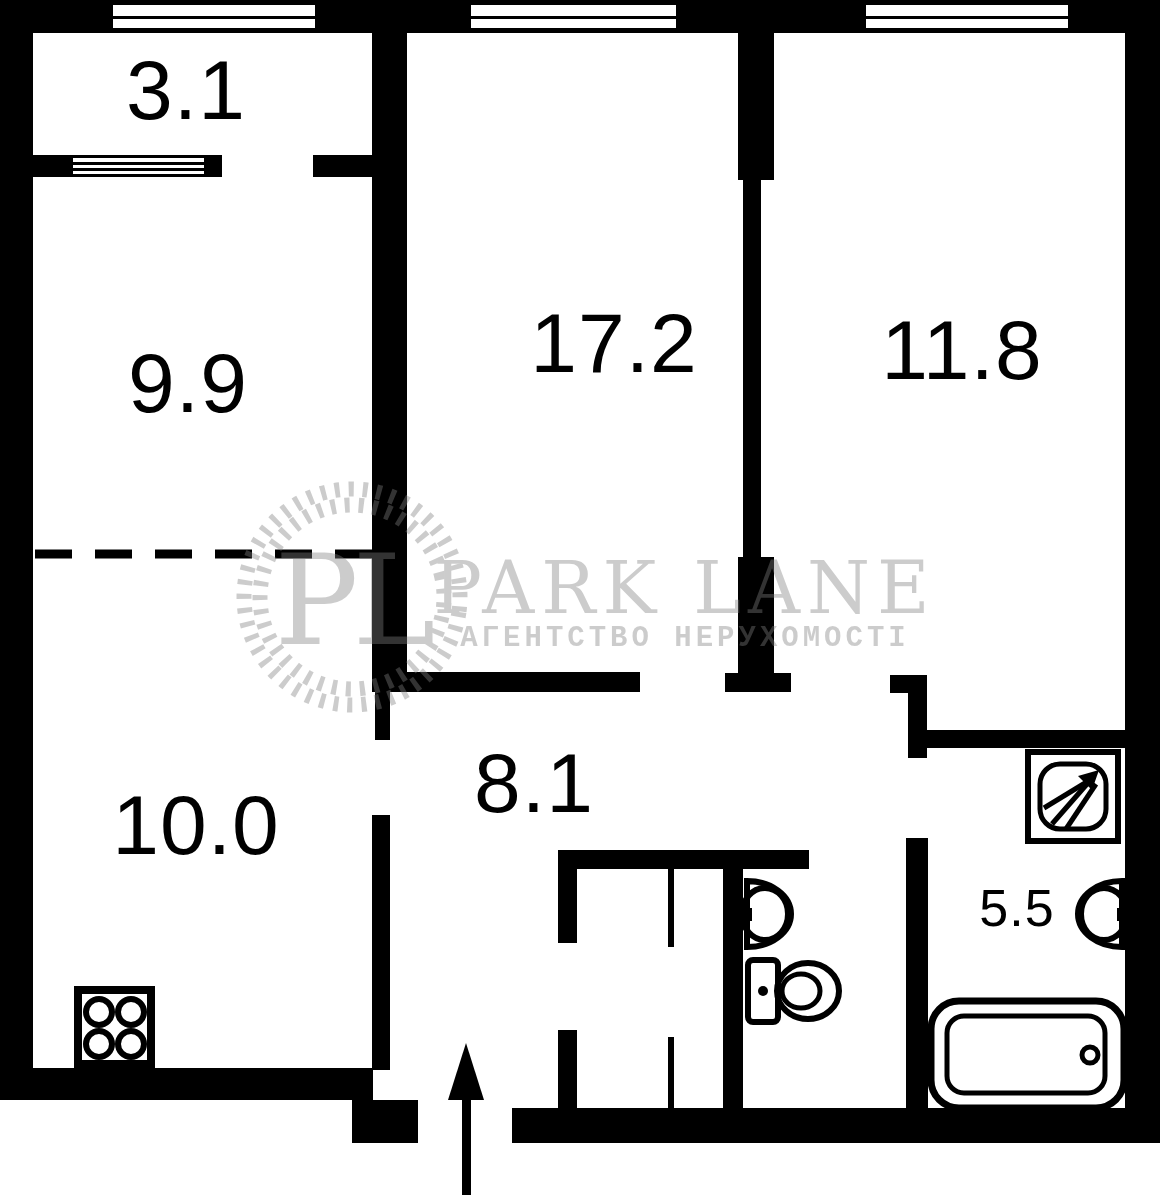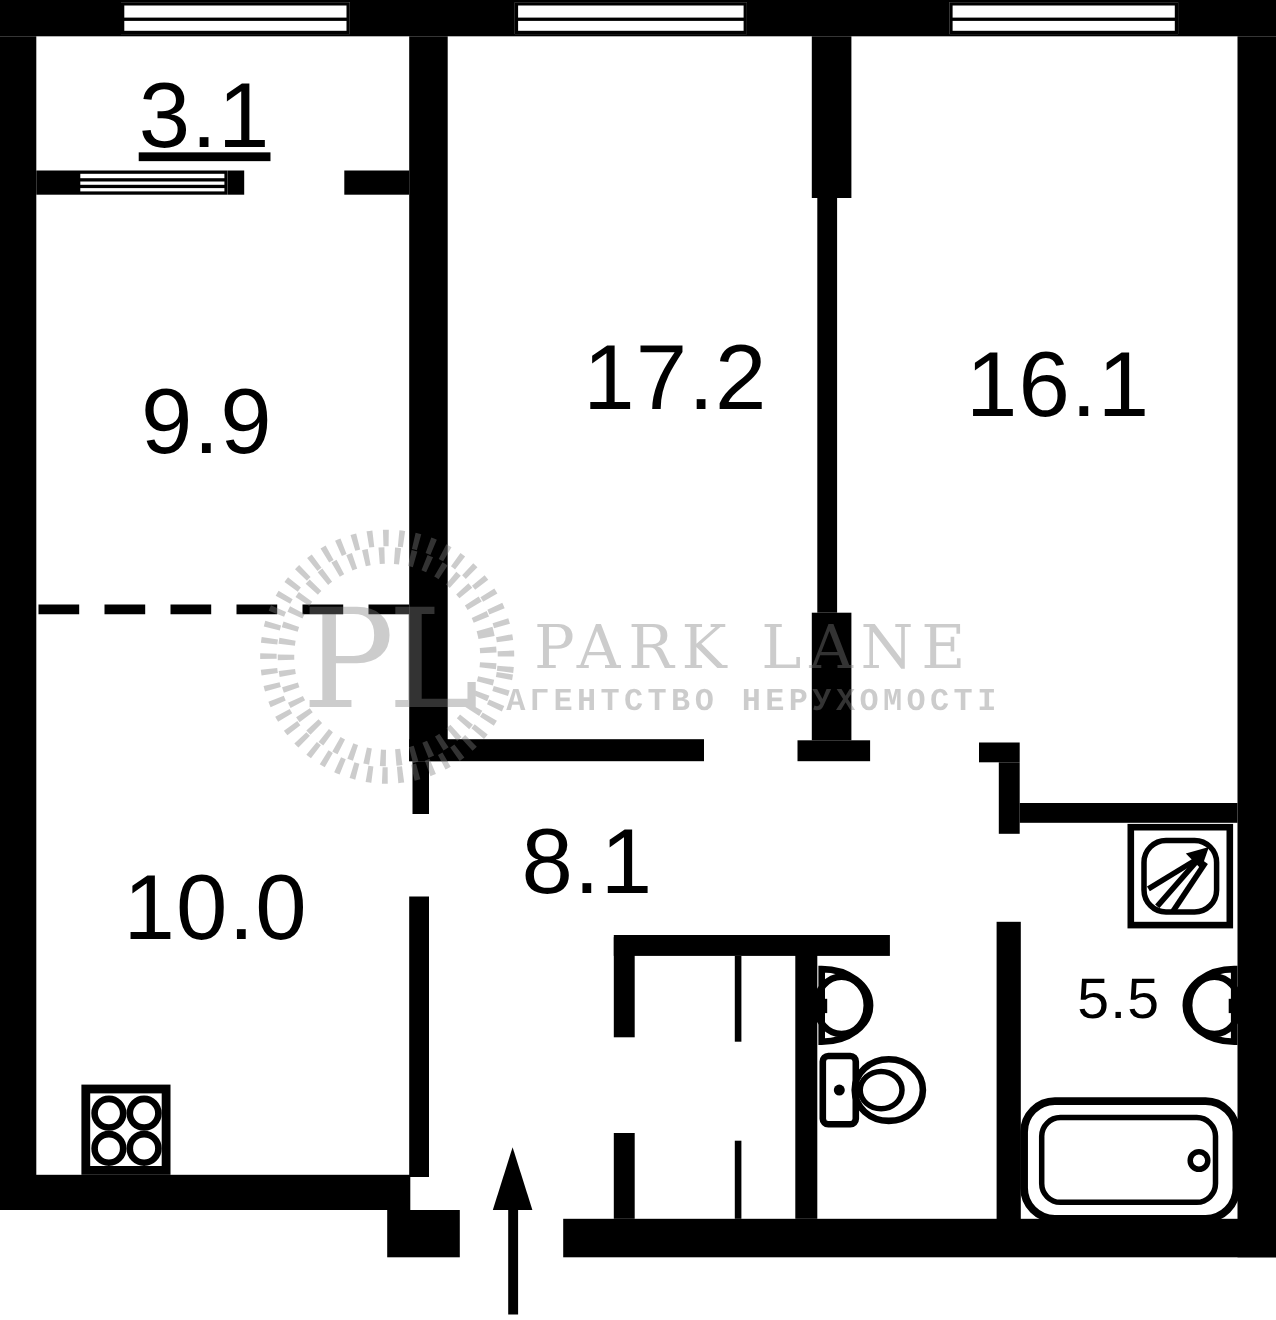--- a/index.html
+++ b/index.html
@@ -17,21 +17,21 @@
   .rlabel.small{font-size:52px;}
   svg{display:block;}
   .fixtures{position:absolute;left:0;top:0;pointer-events:none;}
   
   .watermark{
     position:absolute;left:0;top:0;width:1160px;height:1172px;
     mix-blend-mode:exclusion;color:#333333;pointer-events:none;
   }
   .wm-brand{
     position:absolute;left:685px;top:588px;transform:translate(-50%,-50%);
-    font-family:"DejaVu Serif",serif;font-size:55px;letter-spacing:7px;white-space:nowrap;
+    font-family:"DejaVu Serif",serif;font-size:72px;letter-spacing:7px;white-space:nowrap;
   }
   .wm-sub{
     position:absolute;left:685px;top:638px;transform:translate(-50%,-50%);
     font-family:Liberation Mono, monospace;font-weight:bold;font-size:29px;
     letter-spacing:4px;white-space:nowrap;
   }
   .wm-initials{
     position:absolute;left:352px;top:600px;transform:translate(-50%,-50%);
     font-family:"DejaVu Serif",serif;font-size:125px;letter-spacing:-6px;
   }
@@ -137,24 +137,24 @@
       <rect x="947" y="1016" width="158" height="77" rx="17" stroke-width="5"></rect>
       <circle cx="1090" cy="1055" r="8" stroke-width="5"></circle>
     </g>
 
     <g>
       <rect x="462" y="1085" width="9" height="110" fill="#000"></rect>
       <polygon points="466,1043 448,1100 484,1100" fill="#000"></polygon>
     </g>
   </svg>
 
-  <div class="rlabel" style="left:186px;top:105px;text-decoration:underline;">3.1</div>
+  <div class="rlabel" style="left:186px;top:90px;">3.1</div>
   <div class="rlabel" style="left:188px;top:383px;">9.9</div>
   <div class="rlabel" style="left:571px;top:343px;margin-left:43px;">17.2</div>
-  <div class="rlabel" style="left:962px;top:350px;">16.1</div>
+  <div class="rlabel" style="left:962px;top:350px;">11.8</div>
   <div class="rlabel" style="left:196px;top:825px;">10.0</div>
   <div class="rlabel" style="left:534px;top:783px;">8.1</div>
   <div class="rlabel small" style="left:1017px;top:908px;">5.5</div>
 
   <div class="watermark">
     <svg class="wm-wreath" width="240" height="240" viewBox="0 0 240 240">
       <g fill="none" stroke="#333333">
         <circle cx="120" cy="120" r="108" stroke-width="15" stroke-dasharray="5 9" transform="rotate(8 120 120)"></circle>
         <circle cx="120" cy="120" r="92" stroke-width="15" stroke-dasharray="5 9" transform="rotate(-14 120 120)"></circle>
       </g>

